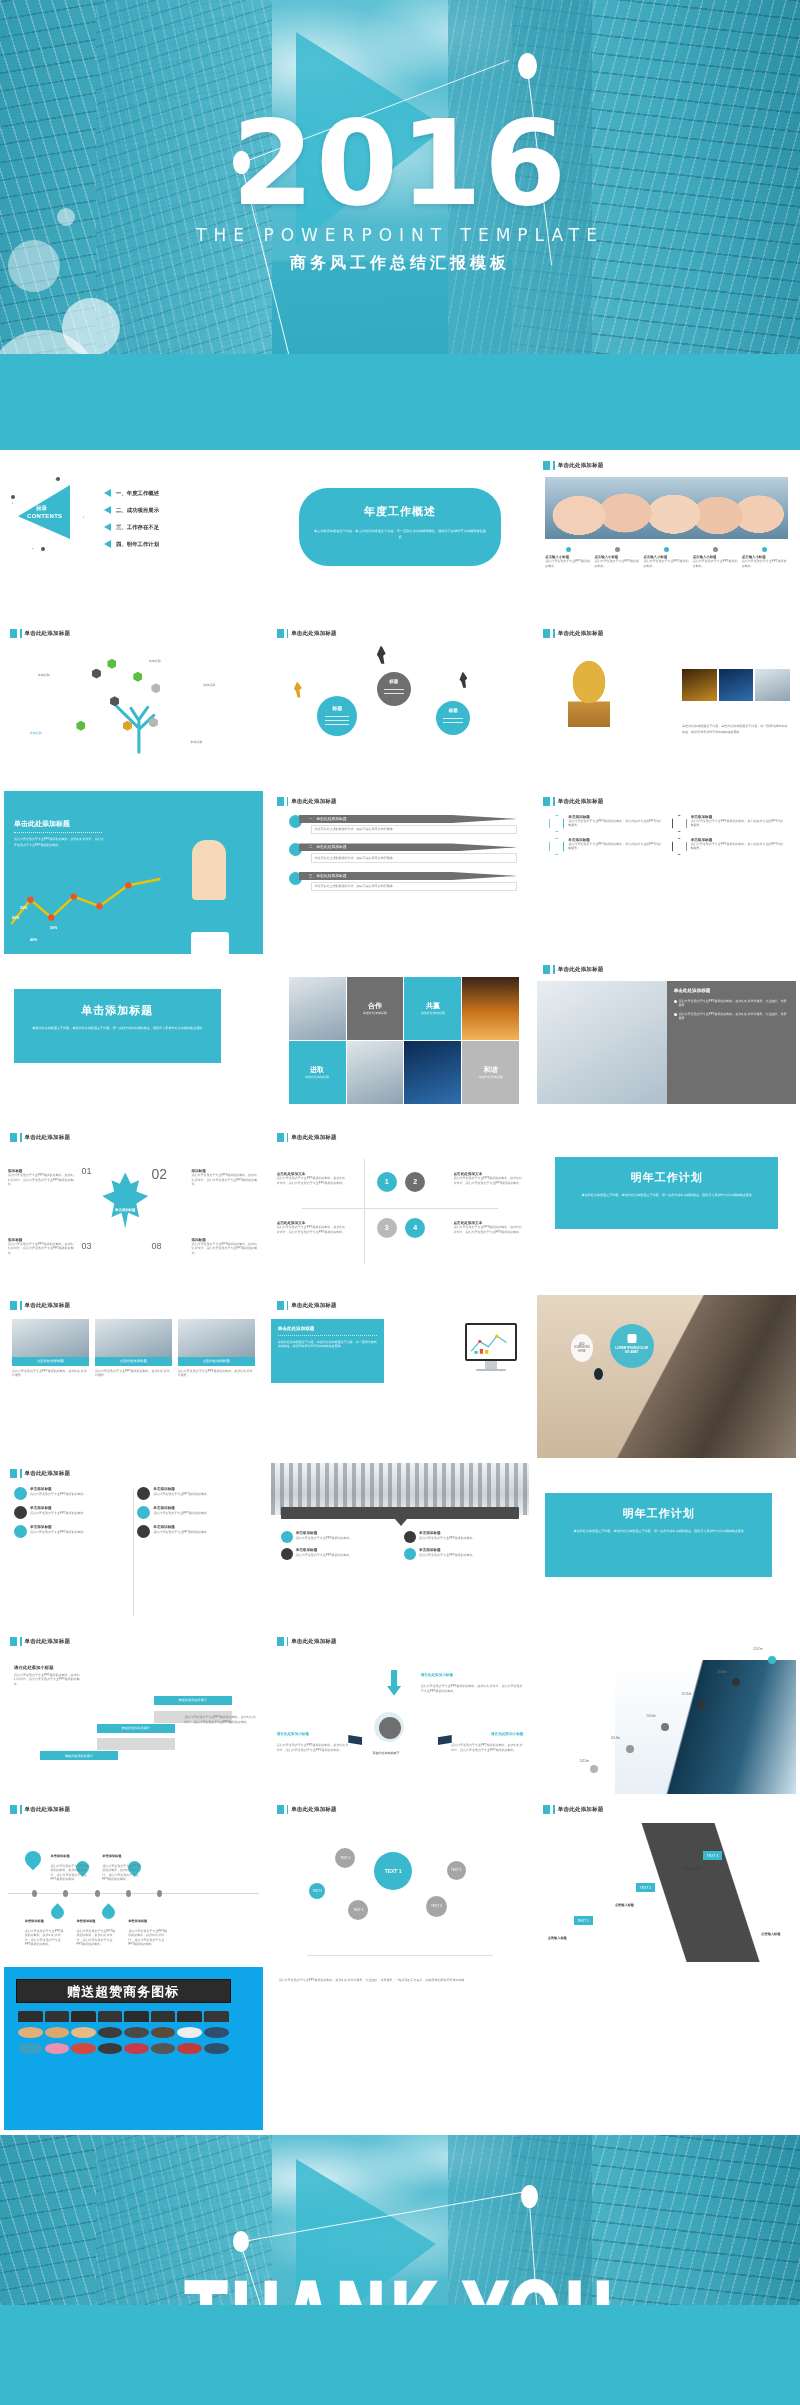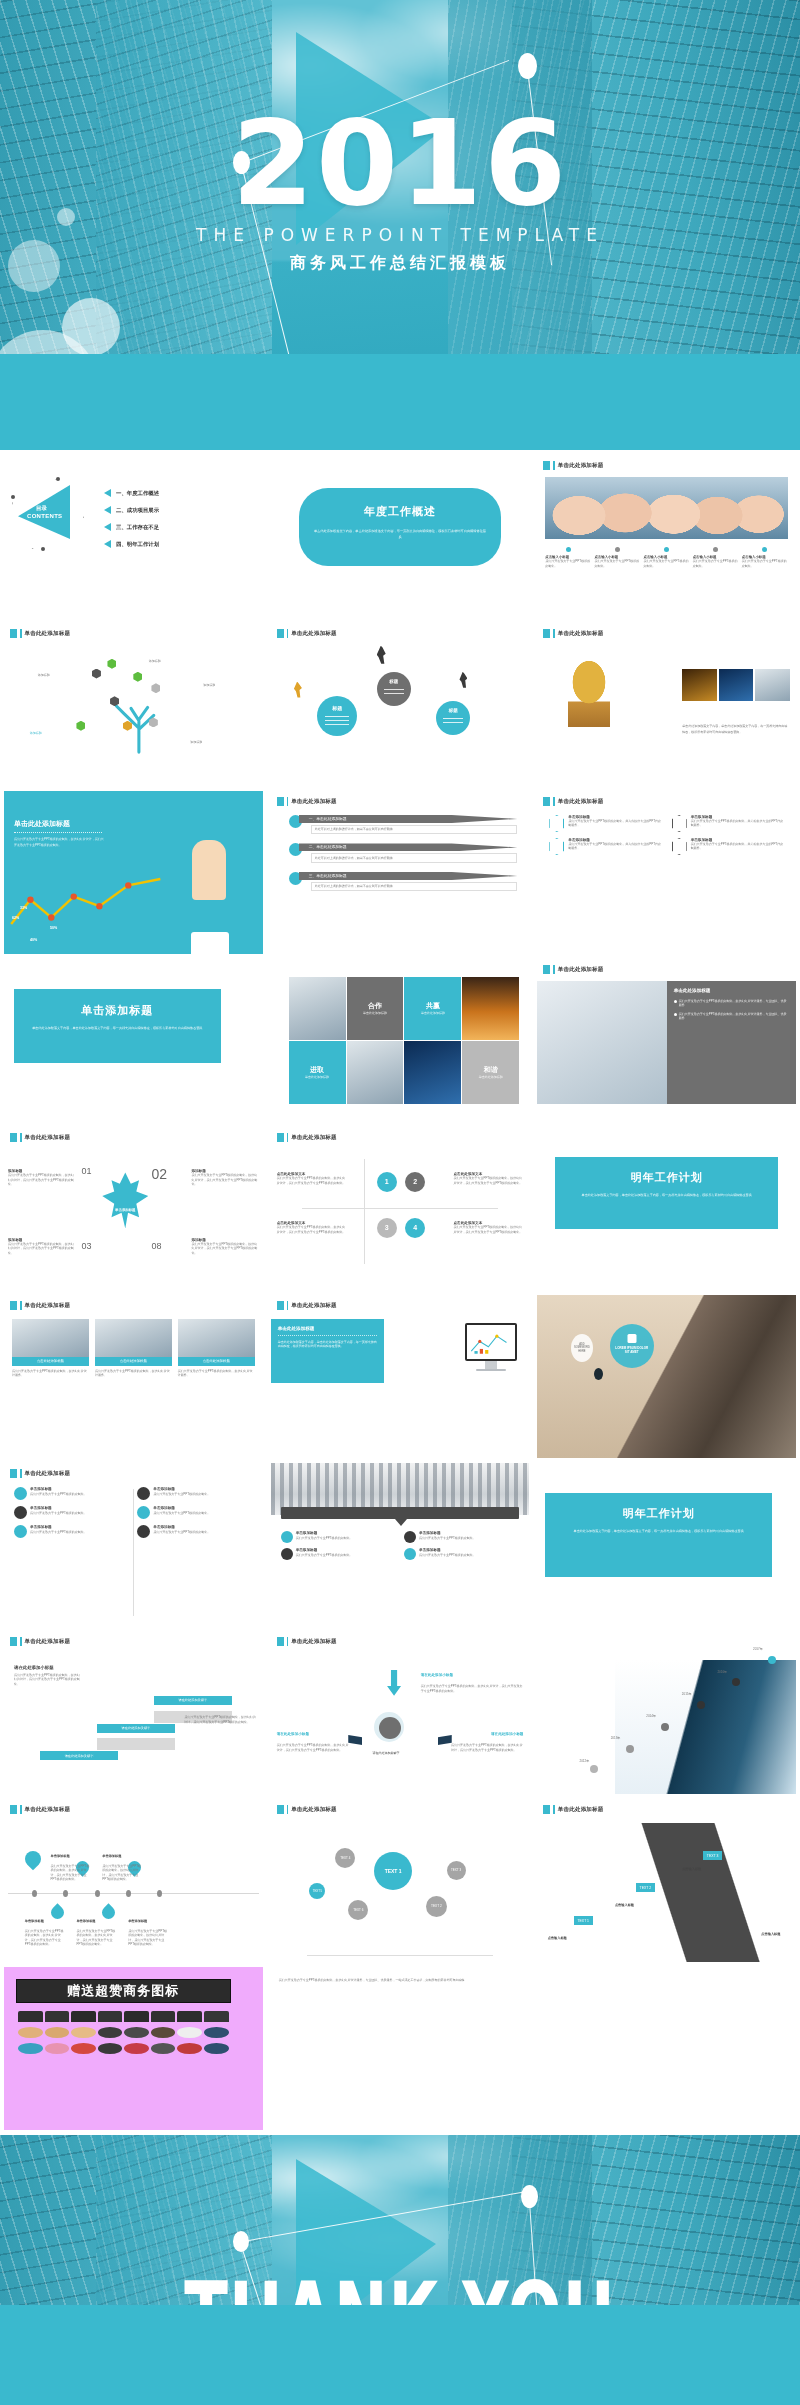--- a/index.html
+++ b/index.html
@@ -206,21 +206,21 @@
       linear-gradient(72deg, rgba(0,0,0,0) 49%, #4a4a4a 49.4%, #4a4a4a 73%, rgba(0,0,0,0) 73.4%),
       #ffffff;
   }
   .ph.office { background: linear-gradient(160deg,#dfe6ea,#8ea3b2); }
   .ph.sunset { background: linear-gradient(180deg,#3a2516,#c9731c 55%,#f2b45a); }
   .ph.blue   { background: linear-gradient(160deg,#0b2a52,#2f6fae); }
   .ph.gold   { background: linear-gradient(160deg,#3b2208,#c78b25); }
   .ph.desk   { background: linear-gradient(150deg,#e9eef2,#aebfcb); }
 
   
-  .gift { background: #f0abfc; font-family: Liberation Mono, monospace; }
+  .gift { background: #0ea5e9; }
   .gift-head {
     background: #2b2b2b; color: #fff; font-weight: 700;
     letter-spacing: 1px; text-align: center;
     border: 1.5px solid #111;
   }
   .ppl { display: grid; grid-template-columns: repeat(8, 1fr); gap: 2px; }
   .pp { height: 11px; border-radius: 2px 2px 0 0; }
 
   
   .circ { border-radius: 50%; }

